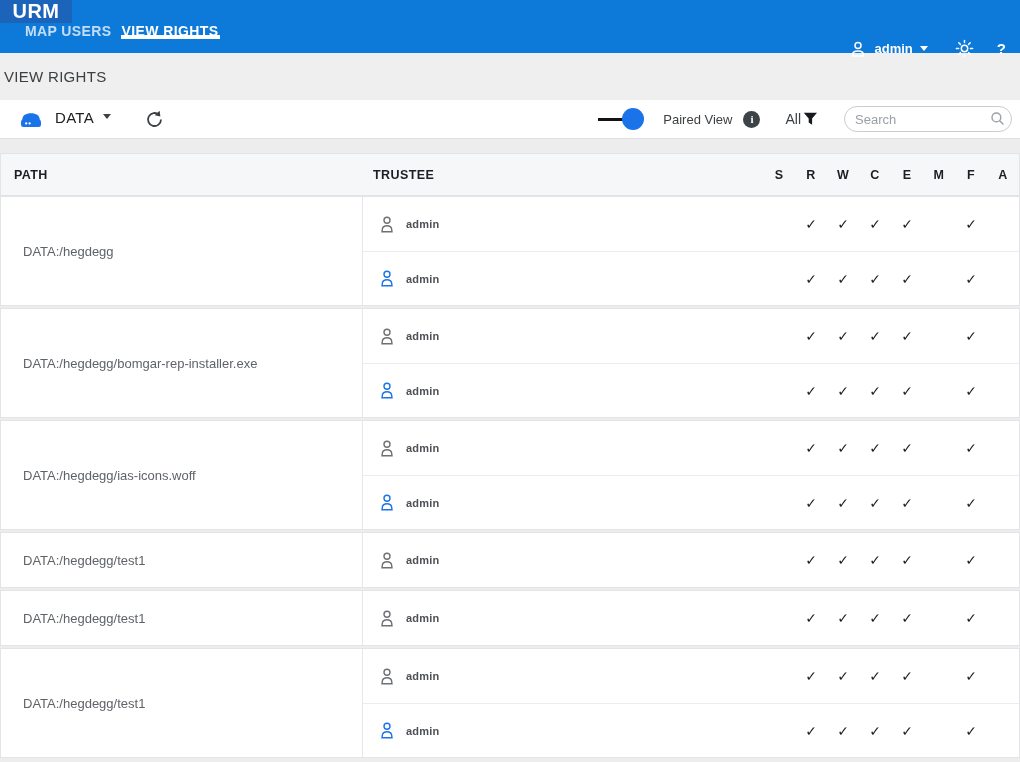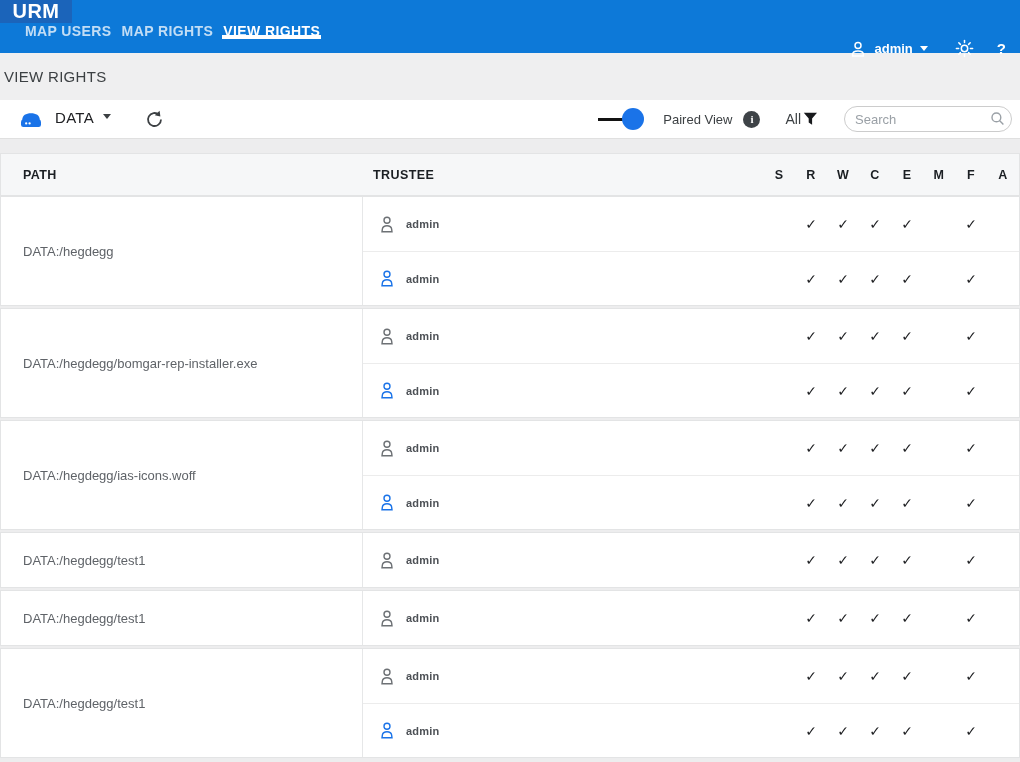--- a/index.html
+++ b/index.html
@@ -54,21 +54,21 @@
   .all-label { font-size:14px; color:#3c4043; margin-right:2px; }
   .search-box { position:relative; width:168px; margin-left:26px; }
   .search-box input { width:100%; height:26px; border:1px solid #ccc; border-radius:13px;
     padding:0 38px 0 10px; font-size:13px; color:#333; outline:none; font-family:inherit; }
   .search-box input::placeholder { color:#9aa0a6; }
   .search-glass { position:absolute; right:7px; top:5px; }
 
   
   .table-header { margin-top:14px; height:43px; background:#f6f7f8; border:1px solid #e3e4e5;
     display:flex; align-items:center; font-weight:700; font-size:12.5px; color:#1b1f23; letter-spacing:.4px; }
-  .th-path { width:362px; padding-left:22px; }
+  .th-path { width:362px; padding-left:13px; }
   .th-trustee { margin-left:10px; }
   .rights-cells { display:flex; margin-left:auto; width:256px; }
   .rights-cell, .hdr-right-cell { width:32px; text-align:center; flex:0 0 32px; }
 
   .group { background:#fff; border:1px solid #e3e4e5; display:flex; margin-top:2px; }
   .group:first-child { margin-top:0; }
   .path-cell { width:362px; border-right:1px solid #e6e7e8; display:flex; align-items:center;
     padding-left:22px; font-size:13px; color:#5f6368; }
   .rows { flex:1; display:flex; flex-direction:column; }
   .trustee-row { height:54px; display:flex; align-items:center; padding-left:16px; }
@@ -79,21 +79,20 @@
   .trustee-name { font-size:11px; font-weight:700; color:#4d5156; letter-spacing:.2px; }
   .check { font-size:14px; color:#202124; }
 </style>
 </head>
 <body>
 
 <div class="topbar">
   <div class="logo-tile">URM</div>
   <div class="tabs">
     <div class="tab">MAP USERS</div>
-    <div class="tab">MAP RIGHTS</div>
     <div class="tab active">VIEW RIGHTS</div>
   </div>
   <div class="topbar-right">
     <span style="display:flex;">
       <svg width="18" height="18" viewBox="0 0 18 18" fill="none" stroke="#fff" stroke-width="1.5">
         <circle cx="9" cy="5.6" r="3"></circle>
         <path d="M3.6 16 L3.6 14.4 C3.6 11.9 6 10.9 9 10.9 C12 10.9 14.4 11.9 14.4 14.4 L14.4 16 Z"></path>
       </svg>
     </span>
     <span class="user-name">admin</span>

